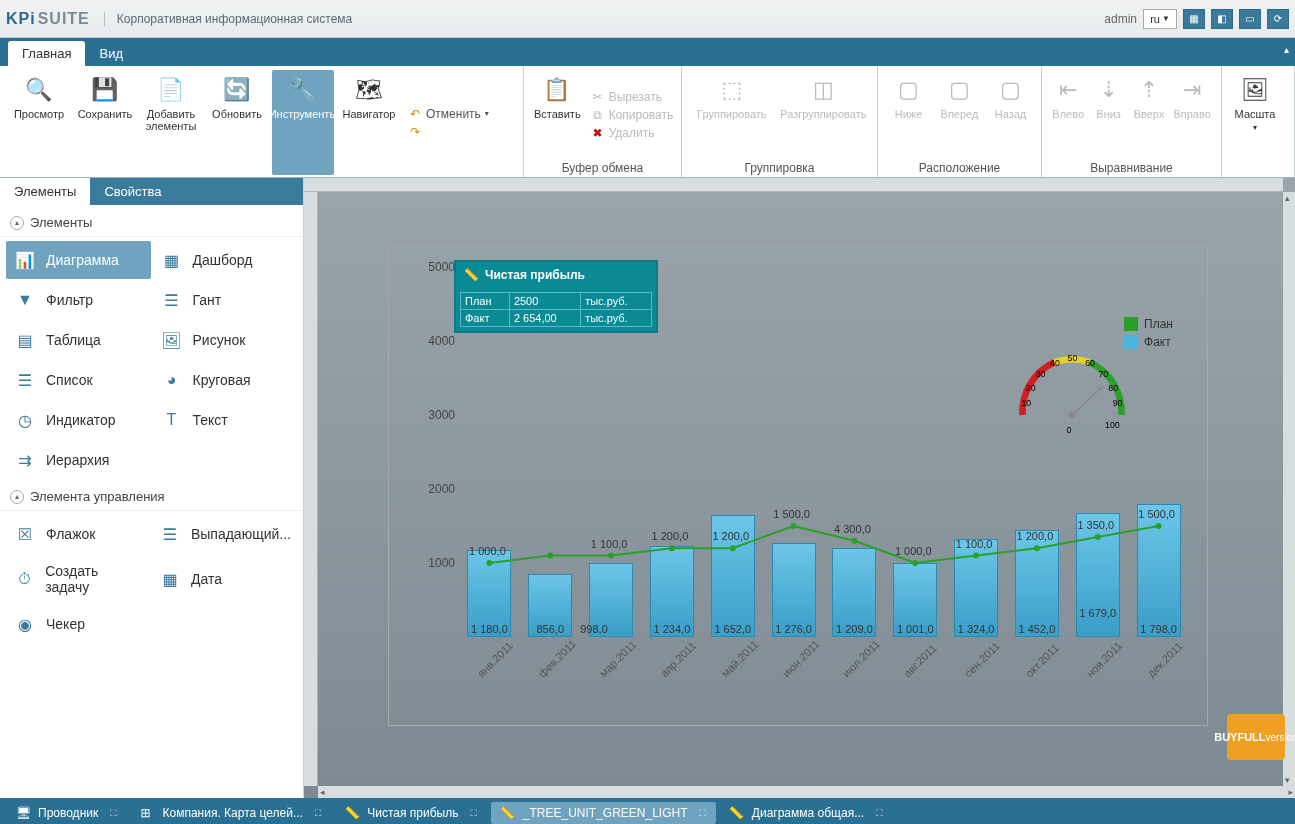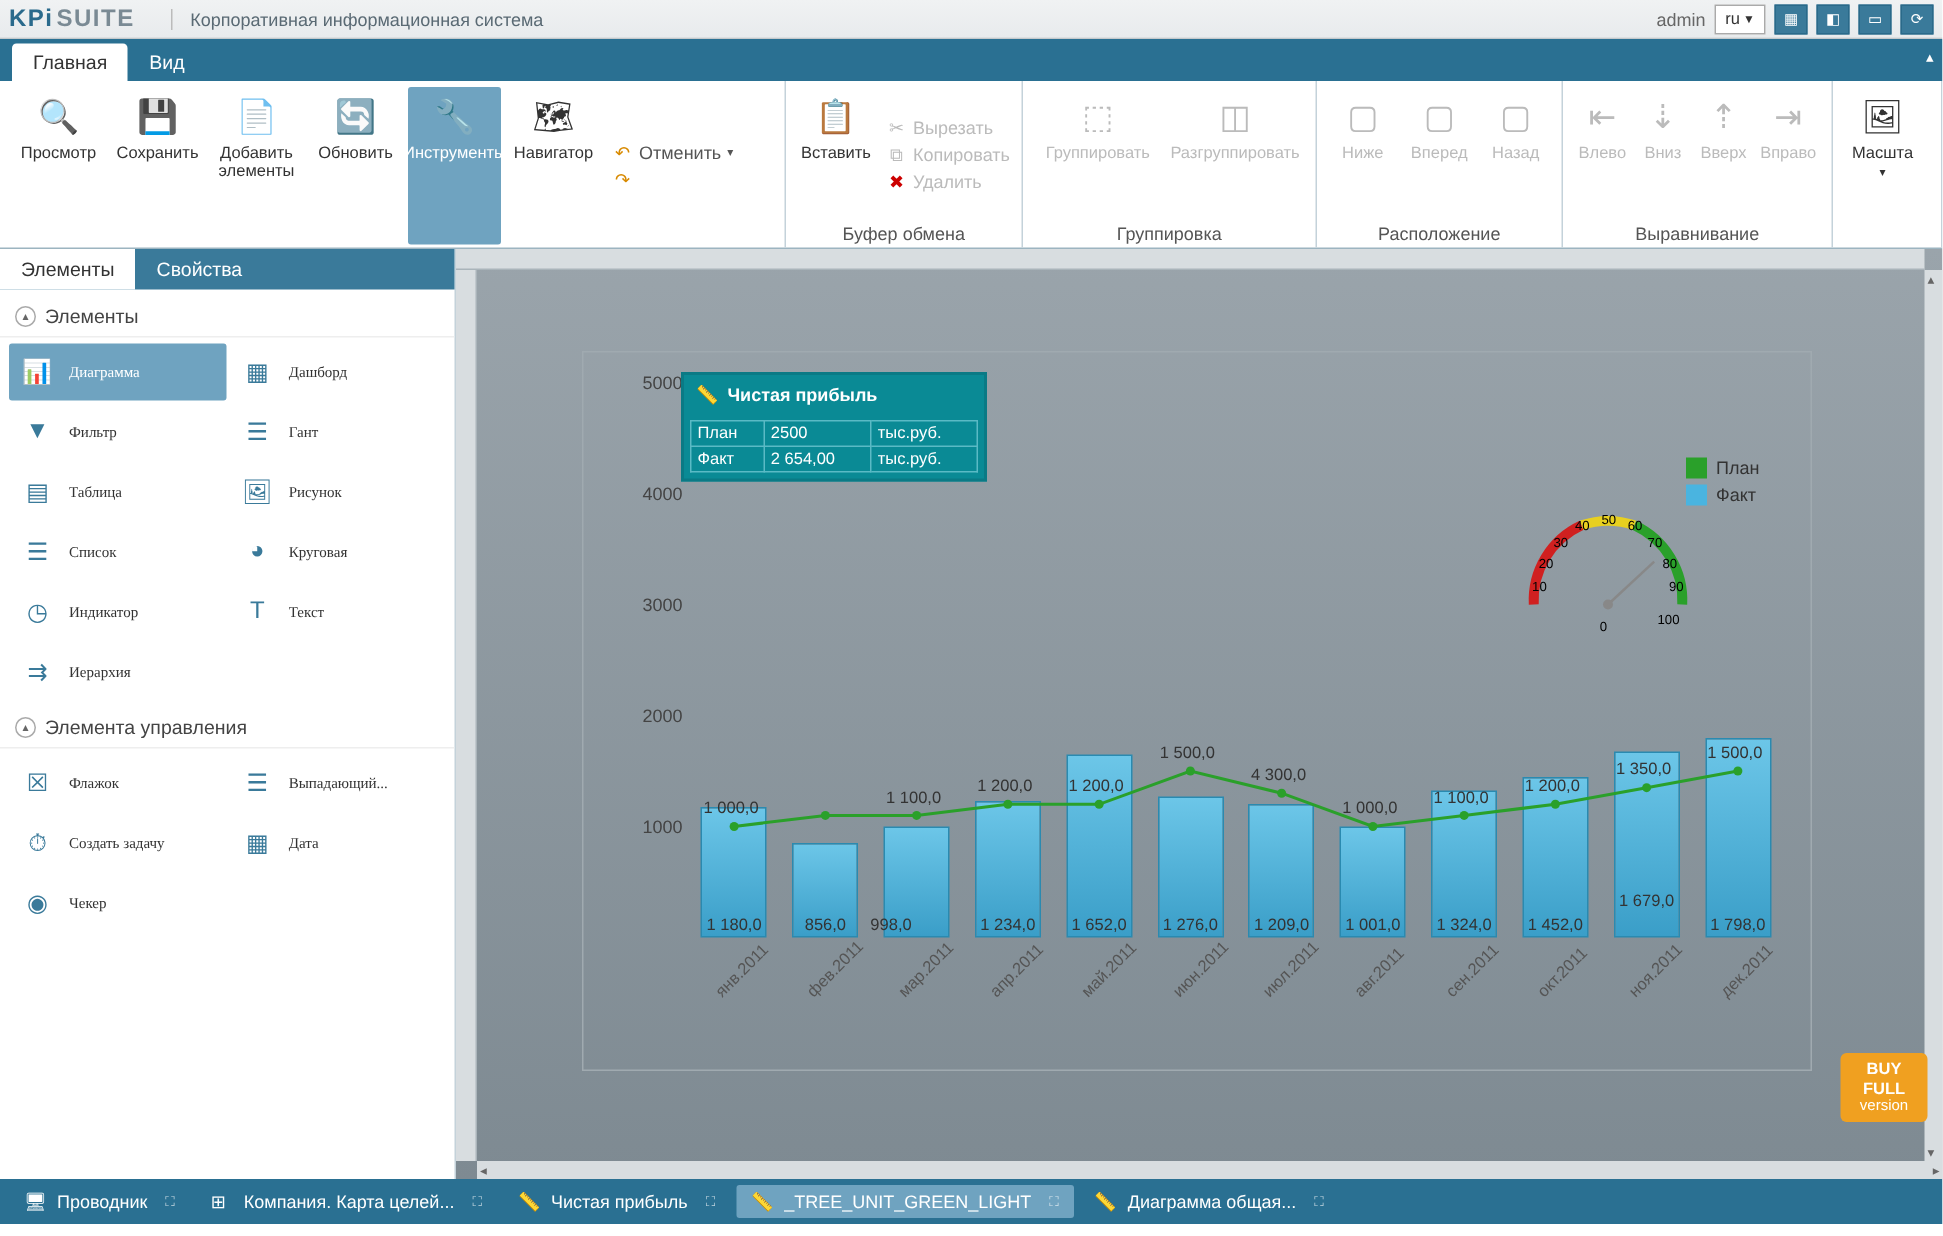--- a/index.html
+++ b/index.html
@@ -1,19 +1,19 @@
 <!DOCTYPE html>
 <html><head>
 <meta charset="utf-8">
 <style>
 * { box-sizing: border-box; margin: 0; padding: 0; font-family: "Segoe UI", Tahoma, sans-serif; }
 body { width: 1295px; height: 824px; background: #fff; font-size: 13px; color: #333; overflow: hidden; }
 
 
-.header { height: 26px; background: linear-gradient(#f0f2f3,#e8ebed); border-bottom:1px solid #c4c9cc; display:flex; align-items:center; padding:0 6px;gap:10px; }
+.header { height: 38px; background: linear-gradient(#f0f2f3,#e8ebed); border-bottom:1px solid #c4c9cc; display:flex; align-items:center; padding:0 6px; }
 .logo { font-weight:bold; font-size:16px; color:#2a6a8c; letter-spacing:1px; }
 .logo .suite { color:#7a8a94; margin-left:2px; }
 .header-title { color:#5a6a74; margin-left:14px; font-size:12px; border-left:1px solid #bbb; padding-left:12px; }
 .header-right { margin-left:auto; display:flex; align-items:center; gap:6px; }
 .header-right .user { color:#666; font-size:12px; }
 .hbtn { width:22px; height:20px; background:#3a7a9a; border:1px solid #2a6a8a; display:inline-flex; align-items:center; justify-content:center; color:#fff; font-size:10px; }
 .lang { width:34px; height:20px; border:1px solid #aaa; background:#fff; font-size:11px; display:flex; align-items:center; justify-content:center; gap:2px; }
 
 
 .tabbar { height:28px; background:#2a7092; display:flex; align-items:flex-end; padding-left:8px; position:relative; }
@@ -41,21 +41,21 @@
 .side-tabs { display:flex; background:#3a7a9a; }
 .side-tab { padding:6px 14px; color:#fff; font-size:13px; cursor:pointer; }
 .side-tab.active { background:#fff; color:#333; }
 .side-body { flex:1; overflow:auto; padding:4px 0; }
 .side-section { padding:6px 10px; font-size:13px; color:#444; display:flex; align-items:center; gap:6px; border-bottom:1px solid #eee; }
 .side-section .caret { width:14px; height:14px; border:1px solid #aaa; border-radius:50%; display:inline-flex; align-items:center; justify-content:center; font-size:8px; color:#666; }
 .palette { display:grid; grid-template-columns:1fr 1fr; padding:4px 6px; gap:2px; }
 .pitem { display:flex; align-items:center; gap:8px; padding:8px 6px; cursor:pointer; border-radius:2px; }
 .pitem.selected { background:#6fa3c0; color:#fff; }
 .pico { width:26px; height:22px; display:inline-flex; align-items:center; justify-content:center; font-size:16px; color:#3a7a9a; }
-.plabel { font-size:10px;font-family:Liberation Serif, serif; }
+.plabel { font-size:14px; }
 
 
 .canvas { flex:1; background: linear-gradient(#9aa4ab,#7e8a92); position:relative; overflow:hidden; }
 .chart-card { position:absolute; left:84px; top:68px; width:820px; height:480px; background:rgba(0,0,0,0); border:1px solid #a0aab0; }
 .yaxis { position:absolute; left:16px; width:50px; text-align:right; font-size:12px; color:#444; }
 .plot { position:absolute; left:70px; top:20px; width:730px; height:370px; }
 .bar { position:absolute; bottom:0; width:44px; background:linear-gradient(#6cc6e8,#3a9ec8); border:1px solid #2a8ab0; }
 .bar-label { position:absolute; width:60px; text-align:center; font-size:11px; color:#333; transform:translateX(-8px); }
 .line-label { position:absolute; width:60px; text-align:center; font-size:11px; color:#333; transform:translateX(-8px); }
 .xaxis-label { position:absolute; bottom:-46px; font-size:11px; color:#555; transform:rotate(-45deg); transform-origin:left top; white-space:nowrap; }
@@ -74,21 +74,21 @@
 .legend-sw { width:14px; height:14px; }
 
 
 .bottombar { height:30px; background:#2a7092; display:flex; align-items:center; color:#fff; font-size:12px; padding:0 6px; gap:4px; }
 .bottombar .bitem { display:flex; align-items:center; gap:6px; padding:4px 10px; cursor:pointer; border-radius:2px; }
 .bottombar .bitem.active { background:#6fa3c0; }
 .bottombar .bico { width:16px; height:14px; display:inline-block; }
 .expand-ico { font-size:9px; opacity:.7; margin-left:6px; }
 
 
-.buyfull { position:absolute; right:10px; bottom:38px; width:58px; height:46px; background:#f0a020; border-radius:4px; color:#fff; font-weight:bold; font-size:11px; display:flex; flex-direction:column; align-items:center; justify-content:center; line-height:1.1; }
+.buyfull { position:absolute; right:10px; bottom:38px; width:58px; height:46px; background:#f0a020; border-radius:4px; color:#fff; font-weight:bold; font-size:11px; display:flex; flex-direction:row; align-items:center; justify-content:center; line-height:1.1; }
 
 .ruler { position:absolute; background:#d8dde0; }
 .ruler.h { left:0; right:12px; top:0; height:14px; border-bottom:1px solid #aab4ba; }
 .ruler.v { left:0; top:14px; bottom:12px; width:14px; border-right:1px solid #aab4ba; }
 .scrollbar { position:absolute; background:#d8dde0; }
 .scrollbar.h { left:14px; right:0; bottom:0; height:12px; }
 .scrollbar.v { right:0; top:14px; bottom:12px; width:12px; }
 </style>
 </head>
 <body>

